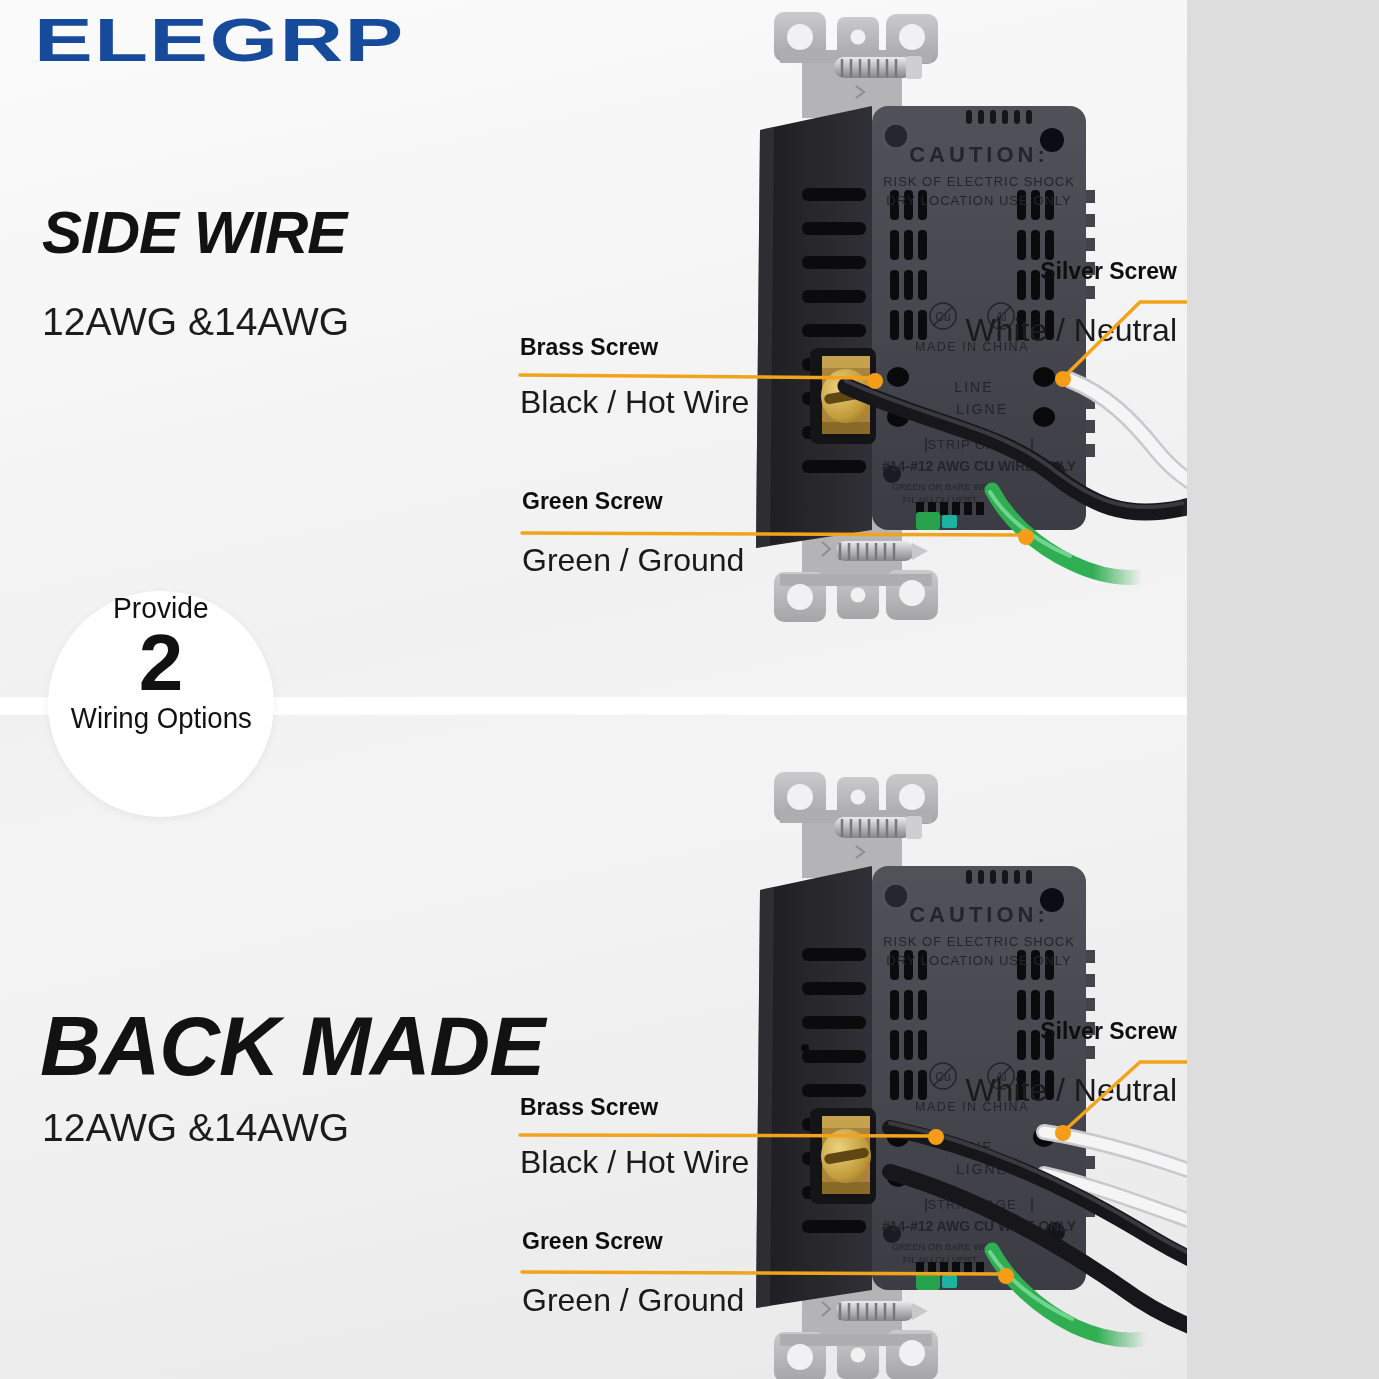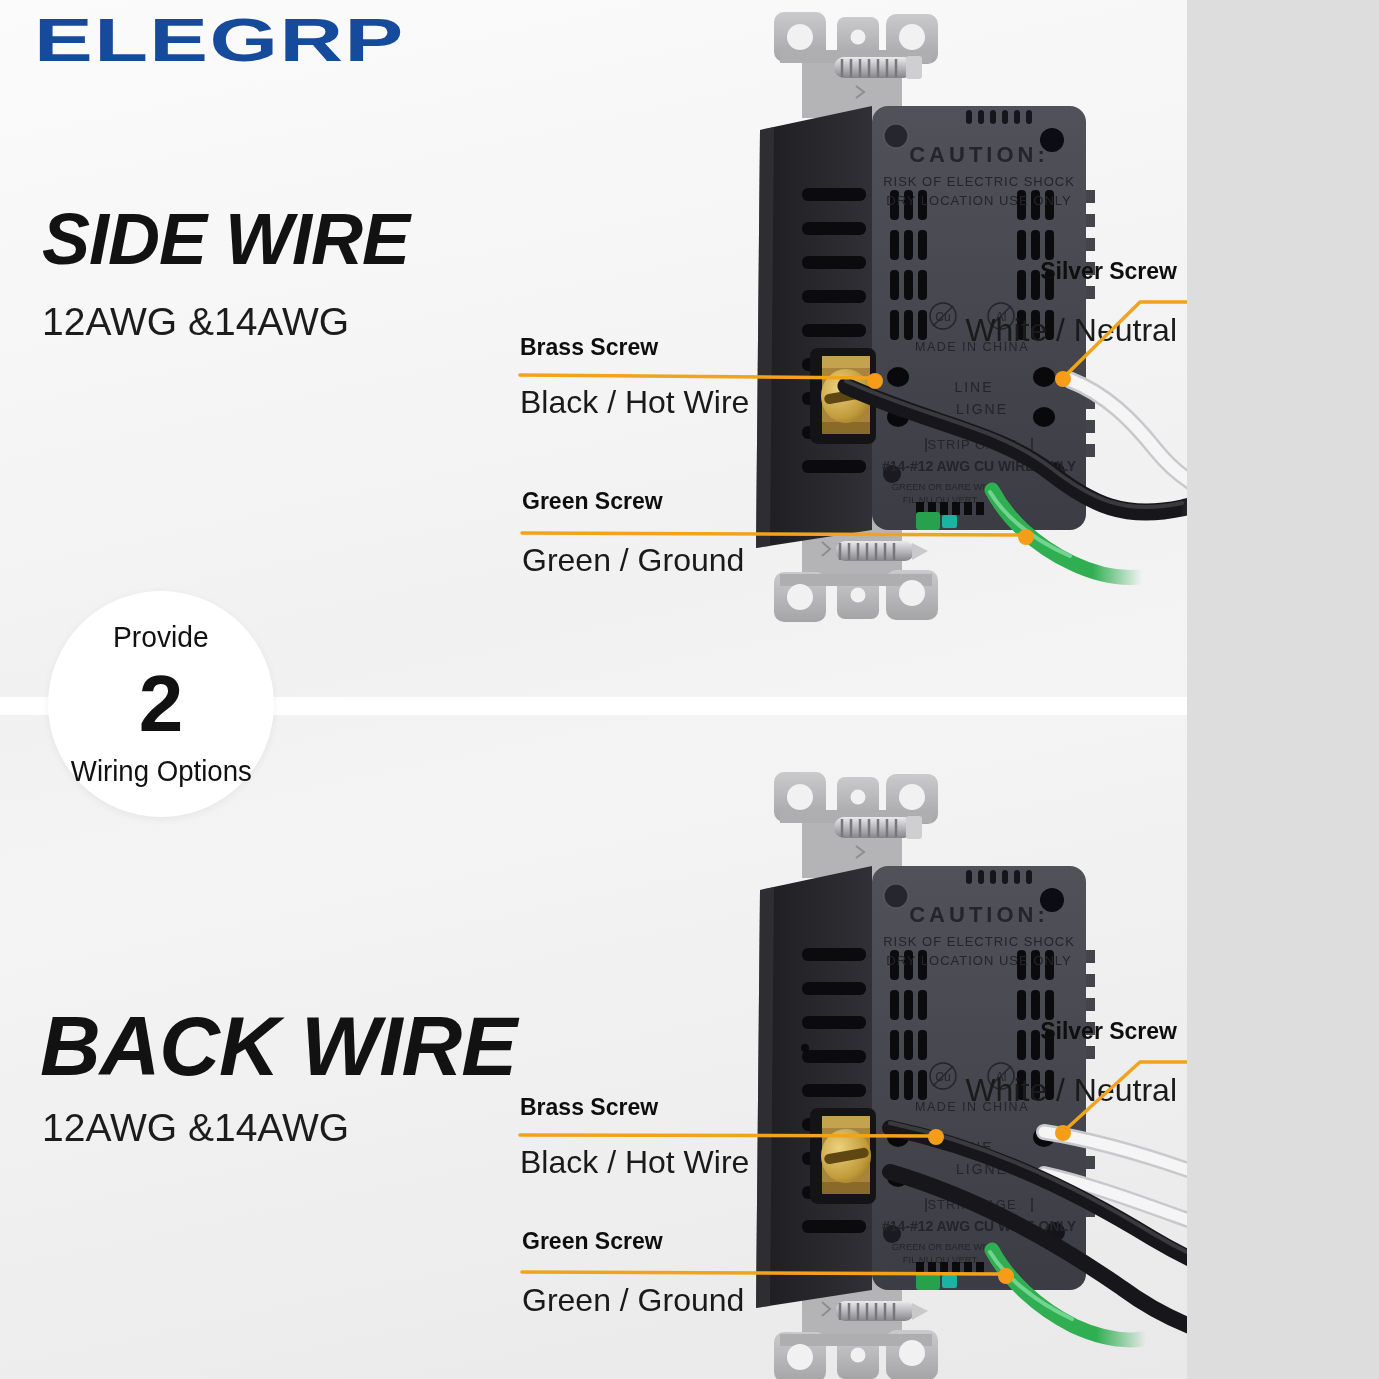--- a/index.html
+++ b/index.html
@@ -7,39 +7,38 @@
     position:relative;width:1187px;height:1379px;overflow:hidden;
     background:linear-gradient(168deg,#fbfbfb 0%,#f1f1f1 44%,#f4f4f4 56%,#e9e9e9 100%);
     font-family:"Liberation Sans",sans-serif;color:#141414;
   }
   .divider{position:absolute;left:0;top:697px;width:100%;height:18px;background:#ffffff;z-index:0;}
   .logo{
     position:absolute;left:34px;top:4px;font-size:62px;font-weight:800;
     color:#164a9b;letter-spacing:1px;transform:scaleX(1.42);transform-origin:left top;z-index:4;
   }
   .sec-title{position:absolute;font-style:italic;font-weight:bold;color:#121212;letter-spacing:-1px;z-index:4;white-space:nowrap;}
-  #title-side{left:42px;top:198px;font-size:72px;}
+  #title-side{left:42px;top:198px;font-size:60px;}
   #title-back{left:40px;top:998px;font-size:84px;}
   .sec-sub{position:absolute;font-size:39px;color:#1c1c1c;z-index:4;white-space:nowrap;}
   #sub-side{left:42px;top:300px;}
   #sub-back{left:42px;top:1106px;}
   .lbl-title{position:absolute;font-weight:bold;font-size:23px;color:#0e0e0e;z-index:4;white-space:nowrap;}
   .lbl-desc{position:absolute;font-size:32px;color:#1a1a1a;z-index:4;white-space:nowrap;}
   .right-al{right:10px;text-align:right;}
   #brass1-t{left:520px;top:334px;}   #brass1-d{left:520px;top:384px;}
   #silver1-t{top:258px;}             #silver1-d{top:312px;}
   #green1-t{left:522px;top:488px;}   #green1-d{left:522px;top:542px;}
   #brass2-t{left:520px;top:1094px;}  #brass2-d{left:520px;top:1144px;}
   #silver2-t{top:1018px;}            #silver2-d{top:1072px;}
   #green2-t{left:522px;top:1228px;}  #green2-d{left:522px;top:1282px;}
   .badge{
     position:absolute;left:48px;top:591px;width:226px;height:226px;border-radius:50%;
-    background:#ffffff;z-index:3;display:flex;flex-direction:column;align-items:center;justify-content:center;
+    background:#ffffff;z-index:3;display:flex;flex-direction:column;align-items:center;justify-content:flex-start;
     box-shadow:0 2px 8px rgba(0,0,0,0.06);
-    gap:12px;
   }
   .badge .b1{font-size:30px;color:#111;transform:scaleX(0.94);}
   .badge .b2{font-size:80px;font-weight:900;line-height:0.95;color:#111;}
   .badge .b3{font-size:30px;color:#111;transform:scaleX(0.92);white-space:nowrap;}
   .device{position:absolute;z-index:1;}
   #device-side{left:740px;top:0;width:640px;height:660px;}
   #device-back{left:740px;top:760px;width:640px;height:619px;}
   .overlay{position:absolute;left:0;top:0;width:1379px;height:1379px;z-index:6;pointer-events:none;}
 </style>
 </head>
@@ -58,21 +57,21 @@
   <div class="lbl-desc  right-al" id="silver1-d">White / Neutral</div>
   <div class="lbl-title" id="green1-t">Green Screw</div>
   <div class="lbl-desc" id="green1-d">Green / Ground</div>
 
   <div class="badge">
     <div class="b1">Provide</div>
     <div class="b2">2</div>
     <div class="b3">Wiring Options</div>
   </div>
 
-  <div class="sec-title" id="title-back">BACK WIRE</div>
+  <div class="sec-title" id="title-back">BACK MADE</div>
   <div class="sec-sub" id="sub-back">12AWG &amp;14AWG</div>
   <div class="lbl-title" id="brass2-t">Brass Screw</div>
   <div class="lbl-desc" id="brass2-d">Black / Hot Wire</div>
   <div class="lbl-title right-al" id="silver2-t">Silver Screw</div>
   <div class="lbl-desc  right-al" id="silver2-d">White / Neutral</div>
   <div class="lbl-title" id="green2-t">Green Screw</div>
   <div class="lbl-desc" id="green2-d">Green / Ground</div>
 
   <svg width="0" height="0" style="position:absolute" aria-hidden="true">
     <defs>

